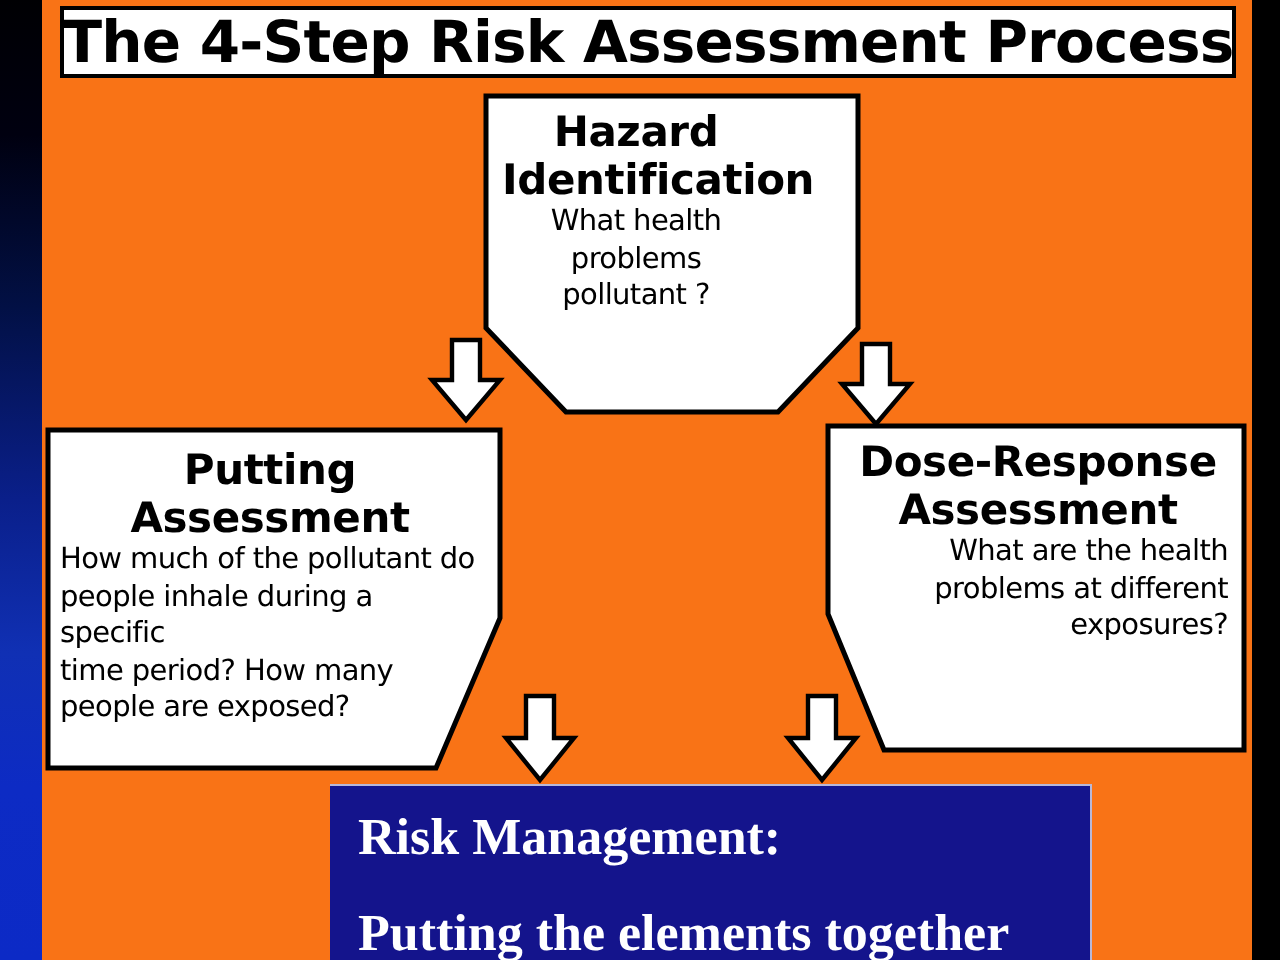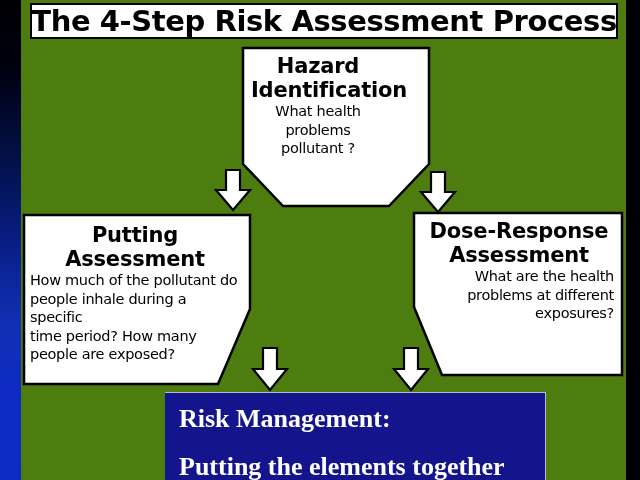--- a/index.html
+++ b/index.html
@@ -4,21 +4,21 @@
 <style>
   html, body {
     margin: 0;
     padding: 0;
     background: #ffffff;
   }
   #slide {
     position: relative;
     width: 640px;
     height: 480px;
-    background: #4d7c0f;
+    background: #f97316;
     overflow: hidden;
     font-family: "Liberation Sans", sans-serif;
   }
 
   
   .edge-left {
     position: absolute;
     left: 0; top: 0;
     width: 21px; height: 480px;
     background: linear-gradient(to bottom,

